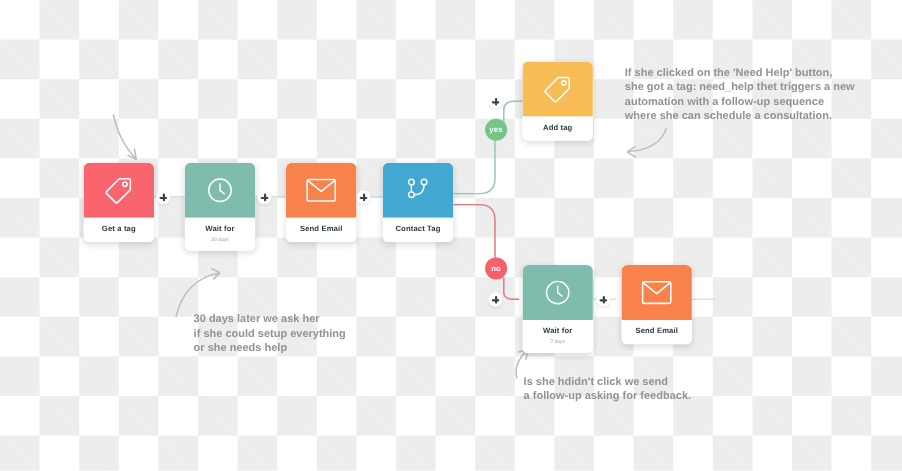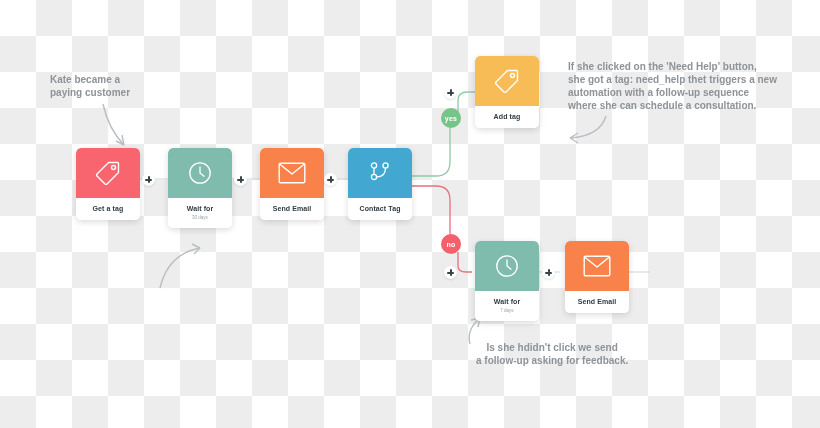--- a/index.html
+++ b/index.html
@@ -248,25 +248,26 @@
   <div class="plus" style="left:444px;top:266px;"></div>
   <div class="plus" style="left:542px;top:266px;"></div>
 
   <div class="badge yes" style="left:441px;top:108px;">
     <span>yes</span>
   </div>
   <div class="badge no" style="left:441px;top:234px;">
     <span>no</span>
   </div>
 
-  <div class="note" style="left:50px;top:73px;">Kate became a
-paying customer</div>
 
   <div class="note" style="left:568px;top:60px;">If she clicked on the 'Need Help' button,
 she got a tag: need_help thet triggers a new
 automation with a follow-up sequence
 where she can schedule a consultation.</div>
 
-
-  <div class="note" style="left:476px;top:341px;text-align:center;">Is she hdidn't click we send
+  <div class="note" style="left:176px;top:284px;">30 days later we ask her
+if she could setup everything
+or she needs help</div>
+
+  <div class="note" style="left:476px;top:341px;">Is she hdidn't click we send
 a follow-up asking for feedback.</div>
 
 </div>
 
 </body></html>

